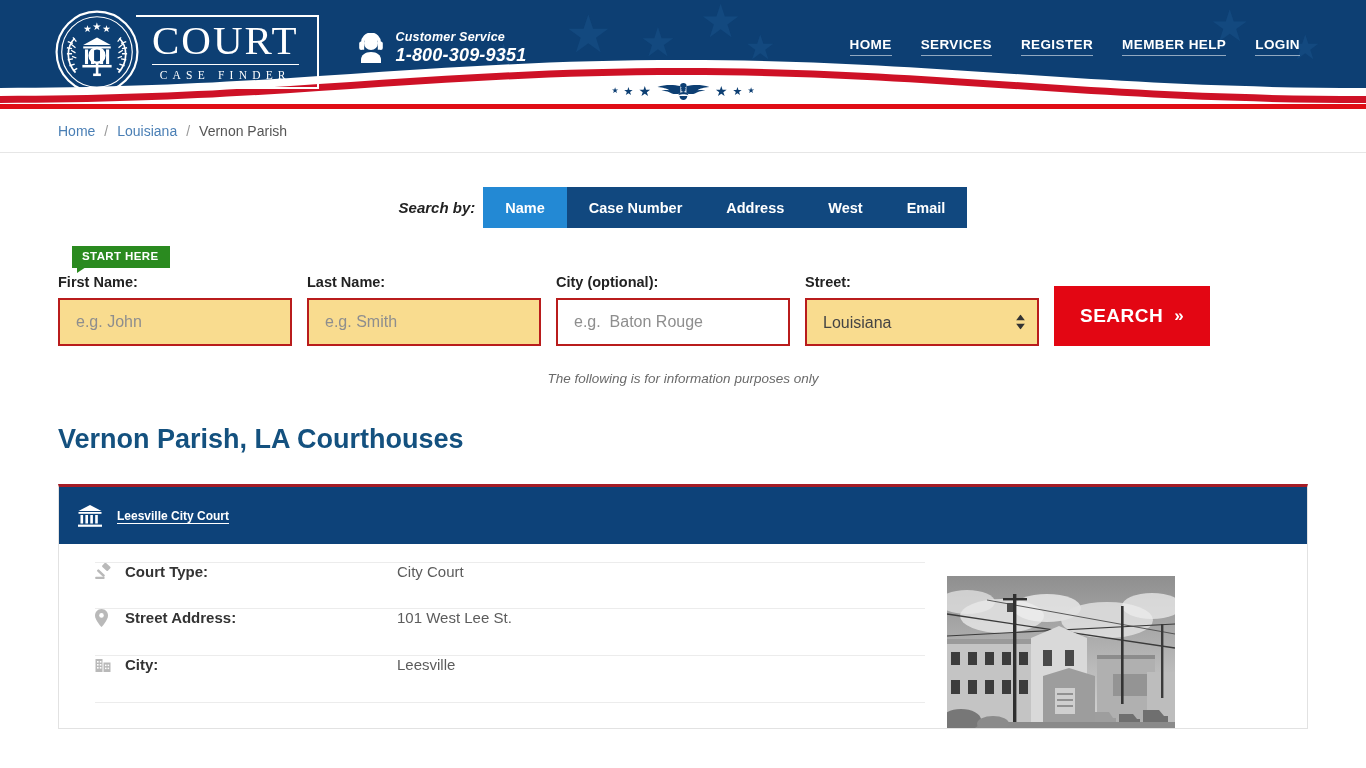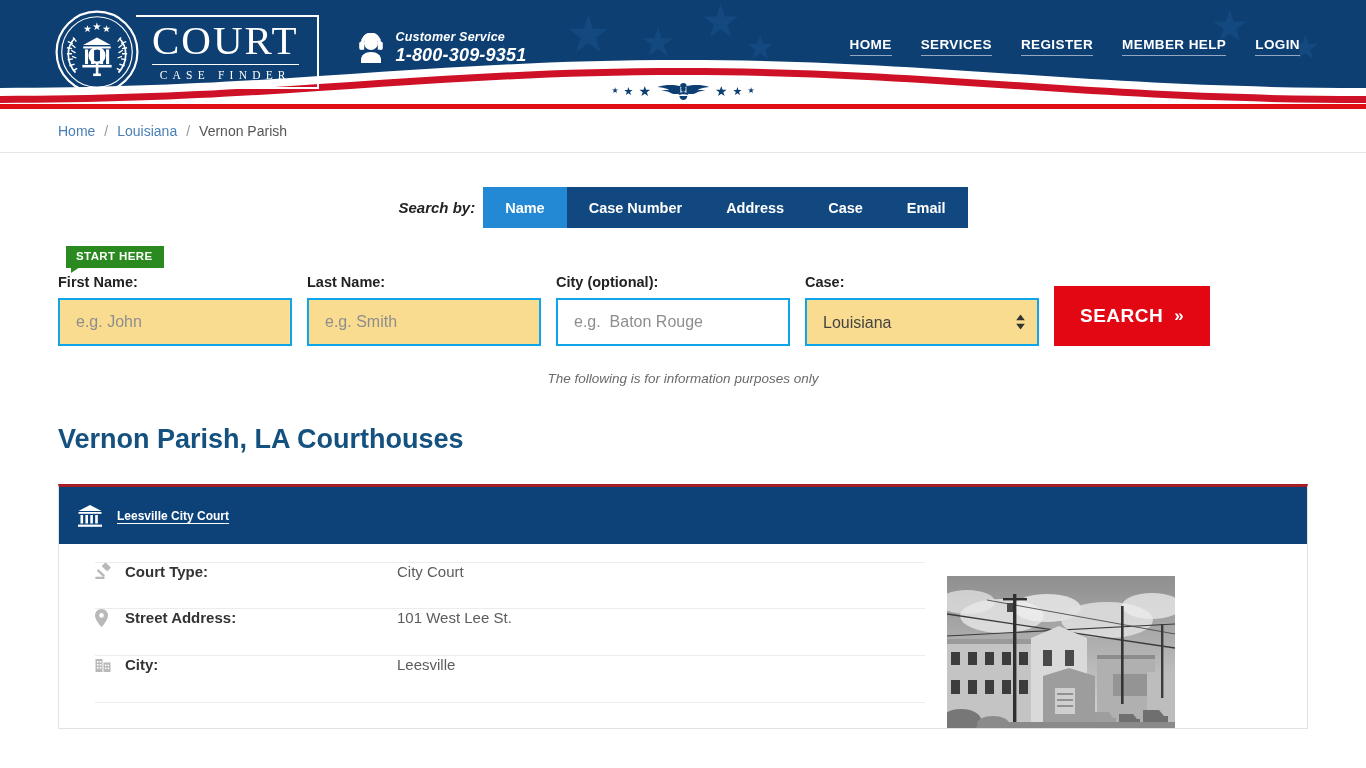--- a/index.html
+++ b/index.html
@@ -192,21 +192,21 @@
     height: 41px;
     padding: 0 22px;
     cursor: pointer;
     font-family: Liberation Sans, sans-serif;
   }
   .tab.active { background: #2389d4; }
 
   .form-area { position: relative; margin-top: 18px; }
   .start-here {
     position: absolute;
-    left: 8px; top: 0;
+    left: 14px; top: 0;
     background: #2a8a1f;
     color: #ffffff;
     font-size: 11.5px;
     font-weight: bold;
     letter-spacing: .4px;
     padding: 5px 11px 5px 10px;
     line-height: 1;
   }
   .start-here::after {
     content: "";
@@ -225,21 +225,21 @@
   }
   .field { display: flex; flex-direction: column; }
   .field-label {
     color: #222;
     font-size: 14.5px;
     font-weight: bold;
     margin-bottom: 8px;
   }
   .field input, .field select {
     height: 48px;
-    border: 2px solid #0ea5e9;
+    border: 2px solid #b91c1c;
     background: #f9dc8f;
     font-size: 16px;
     color: #444;
     padding: 0 16px;
     font-family: "Liberation Sans", sans-serif;
     border-radius: 0;
     outline: none;
   }
   .field input::placeholder { color: #8e8e8e; }
   .field.white input { background: #ffffff; }
@@ -469,21 +469,21 @@
 </div>
 
 <div class="wrap">
 
 
   <div class="searchby-row">
     <span class="searchby-label">Search by:</span>
     <button class="tab active">Name</button>
     <button class="tab">Case Number</button>
     <button class="tab">Address</button>
-    <button class="tab">Case</button>
+    <button class="tab">West</button>
     <button class="tab">Email</button>
   </div>
 
   <div class="form-area">
     <div class="start-here">START HERE</div>
 
     <div class="fields">
       <div class="field f-first">
         <label class="field-label">First Name:</label>
         <input type="text" placeholder="e.g. John" style="">
@@ -493,21 +493,21 @@
         <label class="field-label">Last Name:</label>
         <input type="text" placeholder="e.g. Smith" style="">
       </div>
 
       <div class="field f-city white">
         <label class="field-label">City (optional):</label>
         <input type="text" placeholder="e.g.  Baton Rouge" style="">
       </div>
 
       <div class="field f-state">
-        <label class="field-label">Case:</label>
+        <label class="field-label">Street:</label>
         <div class="select-wrap">
           <select>
             <option>Louisiana</option>
           </select>
           <span class="select-arrows">
             <svg width="9" height="6" viewBox="0 0 9 6">
                 <path d="M4.5,0 L9,6 L0,6 Z" fill="#333"></path>
               </svg>
             <svg width="9" height="6" viewBox="0 0 9 6">
                 <path d="M4.5,6 L0,0 L9,0 Z" fill="#333"></path>

